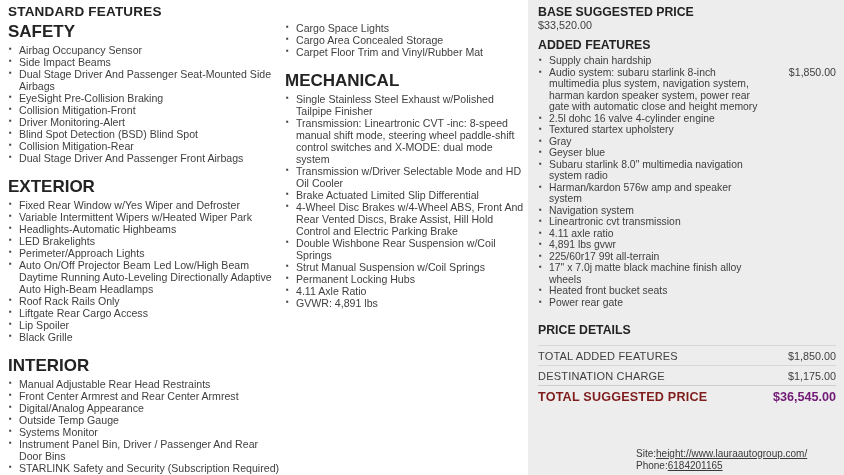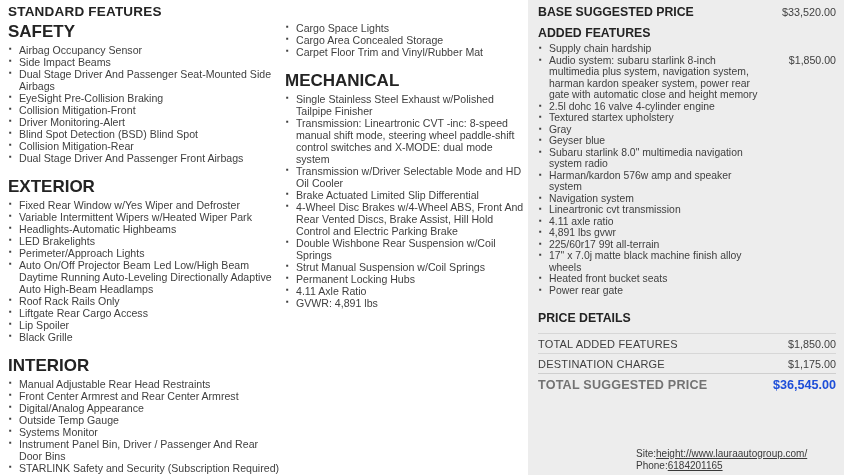--- a/index.html
+++ b/index.html
@@ -35,21 +35,21 @@
   }
   ul.feature-list li::before {
     content:"▪"; position:absolute; left:1px; top:-1px; font-size:8px; color:#3f3f3f;
   }
 
   
   .panel {
     position:absolute; left:528px; top:0; width:316px; height:475px;
     background:#ededed; padding:5px 8px 4px 10px;
   }
-  .row-split { display:flex; justify-content:space-between; align-items:baseline; }
+  .row-split { display:flex; justify-content:space-between; align-items:baseline;flex-direction:column; }
   .panel-h1 { font-size:12.3px; font-weight:bold; color:#232323; }
   .money { font-size:10.8px; color:#3f3f3f; white-space:nowrap; }
 
   .added-heading { margin-top:7px; }
 
   ul.priced-list { list-style:none; margin-top:3px; }
   ul.priced-list li {
     display:flex; align-items:flex-start;
     font-size:10.4px; line-height:11.5px; color:#3f3f3f;
     padding-left:11px; position:relative;
@@ -65,22 +65,22 @@
   .price-row {
     display:flex; justify-content:space-between; align-items:baseline;
     padding:4px 0 3px 0; border-top:1px solid #d7d7d7;
     font-size:11px; color:#3f3f3f;
   }
   .price-row .pr-label { letter-spacing:.2px; }
   .total-row {
     display:flex; justify-content:space-between; align-items:baseline;
     padding:4px 0 3px 0; border-top:1px solid #cfcfcf;
   }
-  .total-row .t-label { font-size:12.6px; font-weight:bold; color:#737373; letter-spacing:.2px; }
-  .total-row .t-value { font-size:12.6px; font-weight:bold; color:#1d4ed8; }
+  .total-row .t-label { font-size:12.6px; font-weight:bold; color:#7f1d1d; letter-spacing:.2px; }
+  .total-row .t-value { font-size:12.6px; font-weight:bold; color:#701a75; }
 
   .panel-footer {
     position:absolute; left:108px; bottom:4px;
     font-size:10px; line-height:11.5px; color:#3a3a3a;
   }
   .panel-footer .link { text-decoration:underline; cursor:pointer; color:#3a3a3a; }
 </style>
 </head>
 <body>
 

